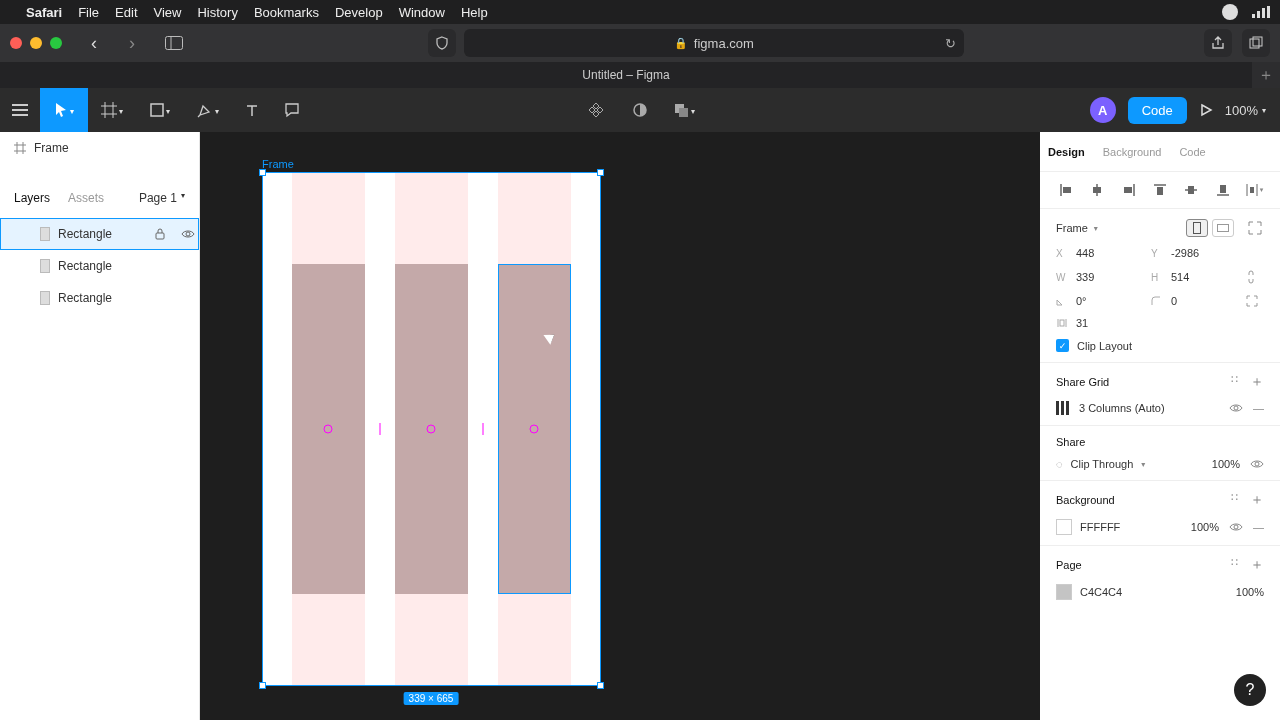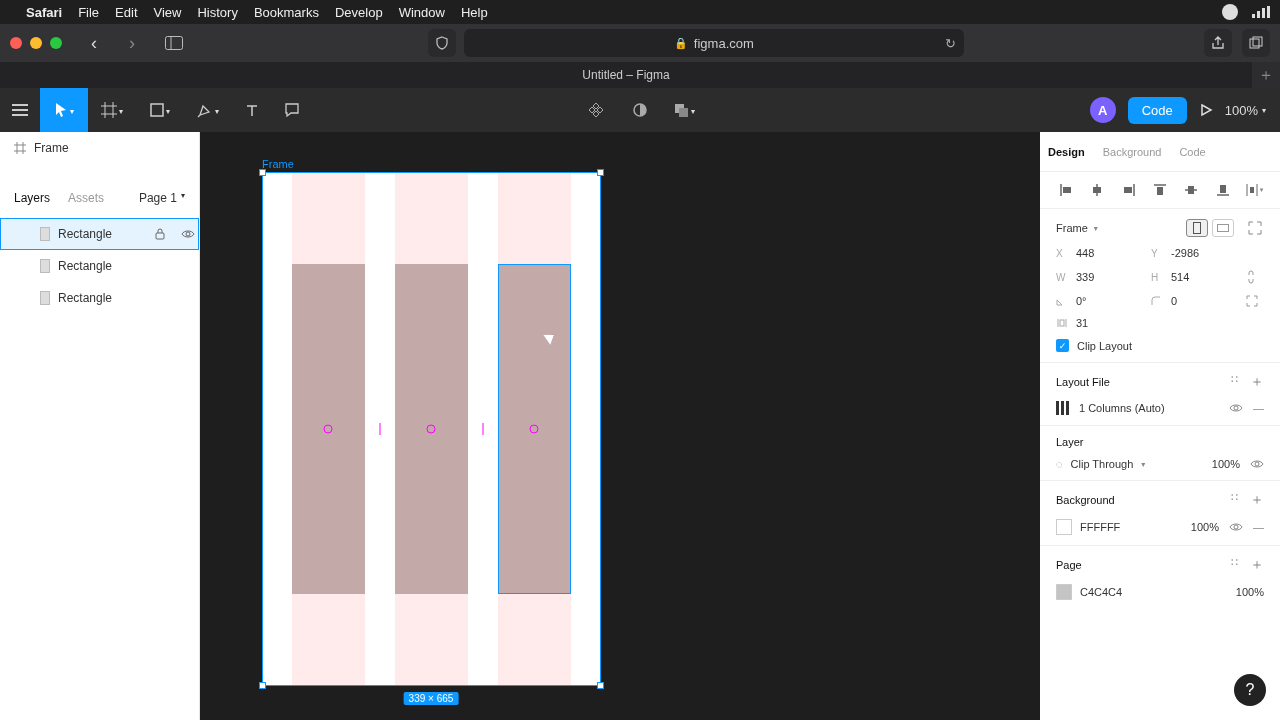--- a/index.html
+++ b/index.html
@@ -482,48 +482,48 @@
             <span></span>
         </div>
         <div class="clip-row">
           <span class="cb">✓</span>
           <span>Clip Layout</span>
         </div>
       </div>
 
       <div class="rp-section">
         <div class="sec-head">
-          <span class="title">Layout File</span>
+          <span class="title">Share Grid</span>
           <div class="icons">
             <span class="dots">∷</span>
             <span class="plus-ico">＋</span>
           </div>
         </div>
         <div class="lg-row">
           <span class="lg-ico">
               <span></span>
               <span></span>
               <span></span>
             </span>
-          <span>1 Columns (Auto)</span>
+          <span>3 Columns (Auto)</span>
           <div class="opacity">
             <span class="eye">
                 <svg width="14" height="10">
                   <path d="M1 5 C3 1 11 1 13 5 C11 9 3 9 1 5 Z" fill="none" stroke="#888"></path>
                   <circle cx="7" cy="5" r="2" fill="none" stroke="#888"></circle>
                 </svg>
               </span>
             <span style="color:#888;">—</span>
           </div>
         </div>
       </div>
 
       <div class="rp-section">
         <div class="sec-head">
-            <span class="title">Layer</span>
+            <span class="title">Share</span>
           </div>
         <div class="layer-blend">
           <span style="color:#888;">◌</span>
           <span>Clip Through</span>
           <span style="font-size:8px;color:#888;">▾</span>
           <div class="opacity">
             <span>100%</span>
             <span class="eye">
                 <svg width="14" height="10">
                   <path d="M1 5 C3 1 11 1 13 5 C11 9 3 9 1 5 Z" fill="none" stroke="#888"></path>

